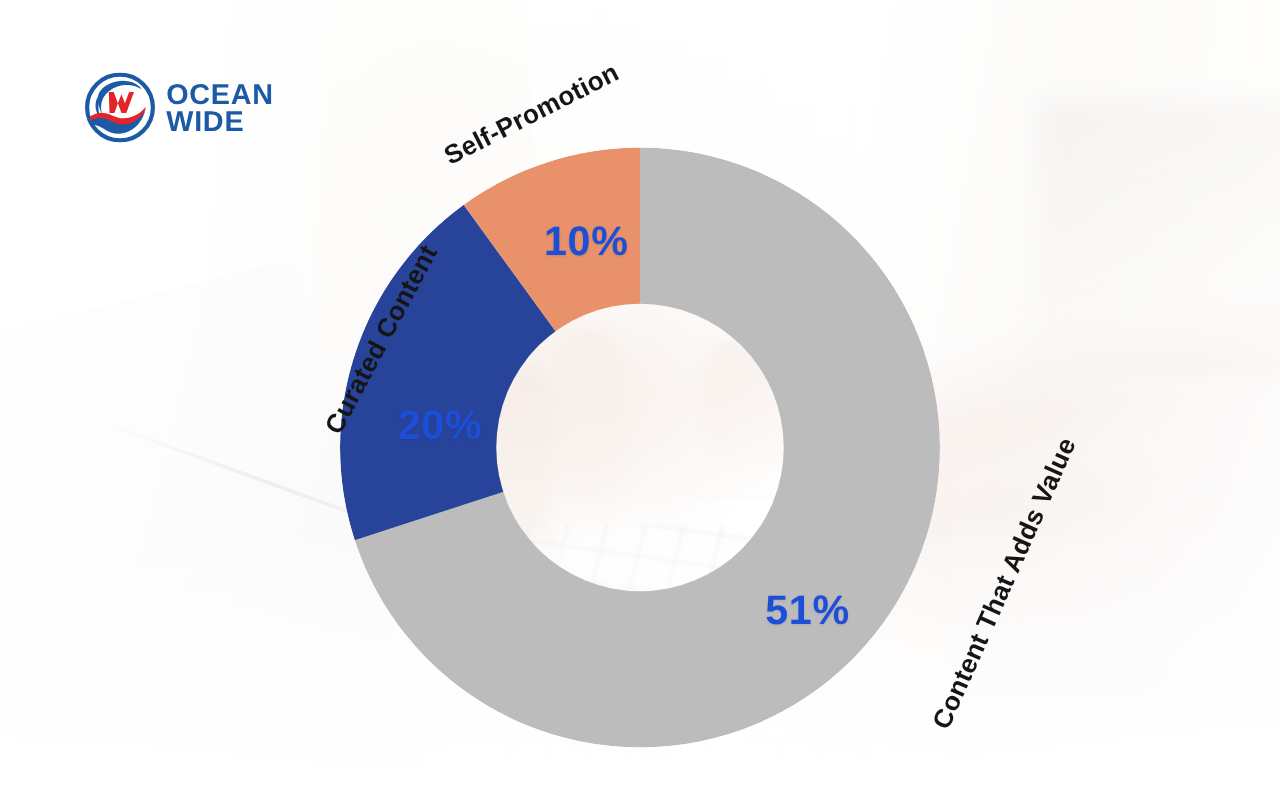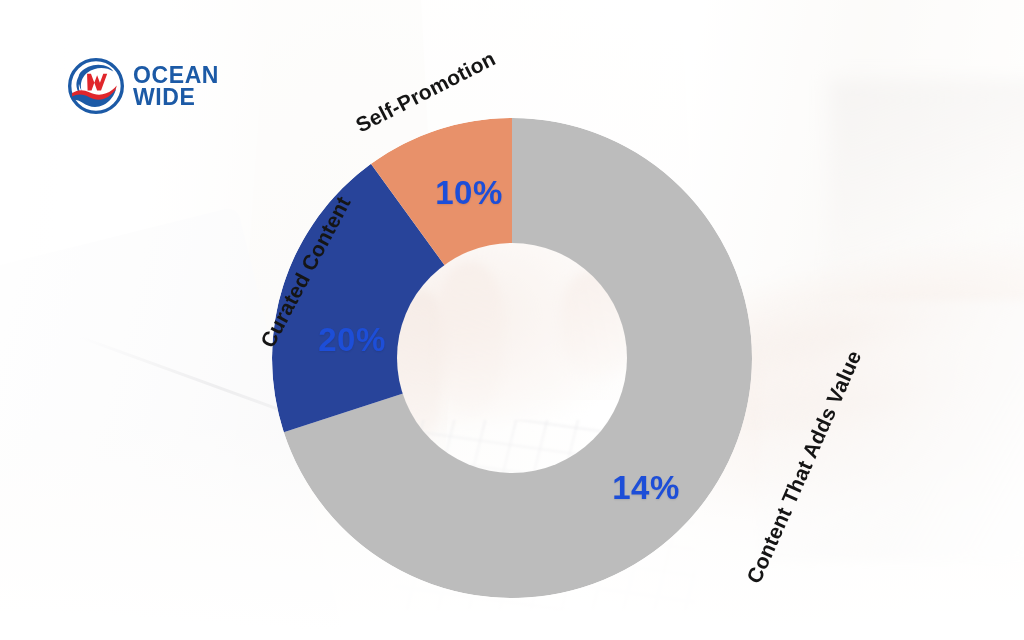--- a/index.html
+++ b/index.html
@@ -273,20 +273,20 @@
         <path id="slice-0" d="M 512 358 L 512.00 118.00 A 240 240 0 1 1 283.75 432.16 Z" fill="#BCBCBC"></path>
 
         <path id="slice-1" d="M 512 358 L 283.75 432.16 A 240 240 0 0 1 370.93 163.84 Z" fill="#28449A"></path>
 
         <path id="slice-2" d="M 512 358 L 370.93 163.84 A 240 240 0 0 1 512.00 118.00 Z" fill="#E8916A"></path>
       </g>
     </svg>
 
     <div class="pct pct-10">10%</div>
     <div class="pct pct-20">20%</div>
-    <div class="pct pct-70">14%</div>
+    <div class="pct pct-70">51%</div>
 
     <div class="slabel lab-self">Self-Promotion</div>
     <div class="slabel lab-curated">Curated Content</div>
     <div class="slabel lab-value">Content That Adds Value</div>
   </div>
 
 </div>
 
 </body></html>

